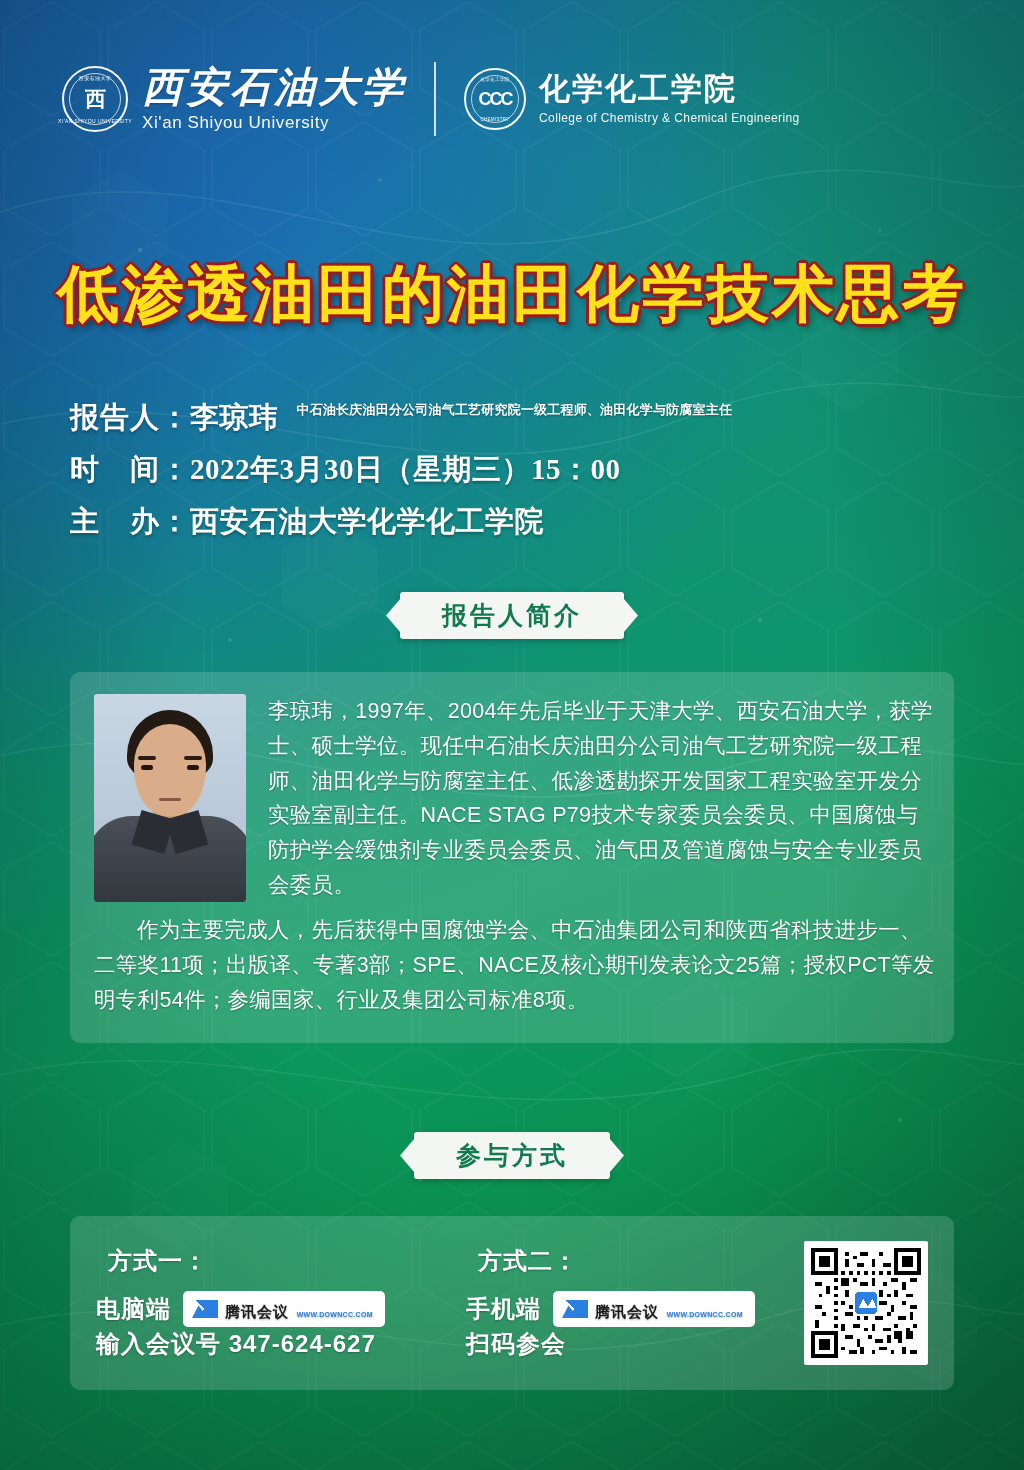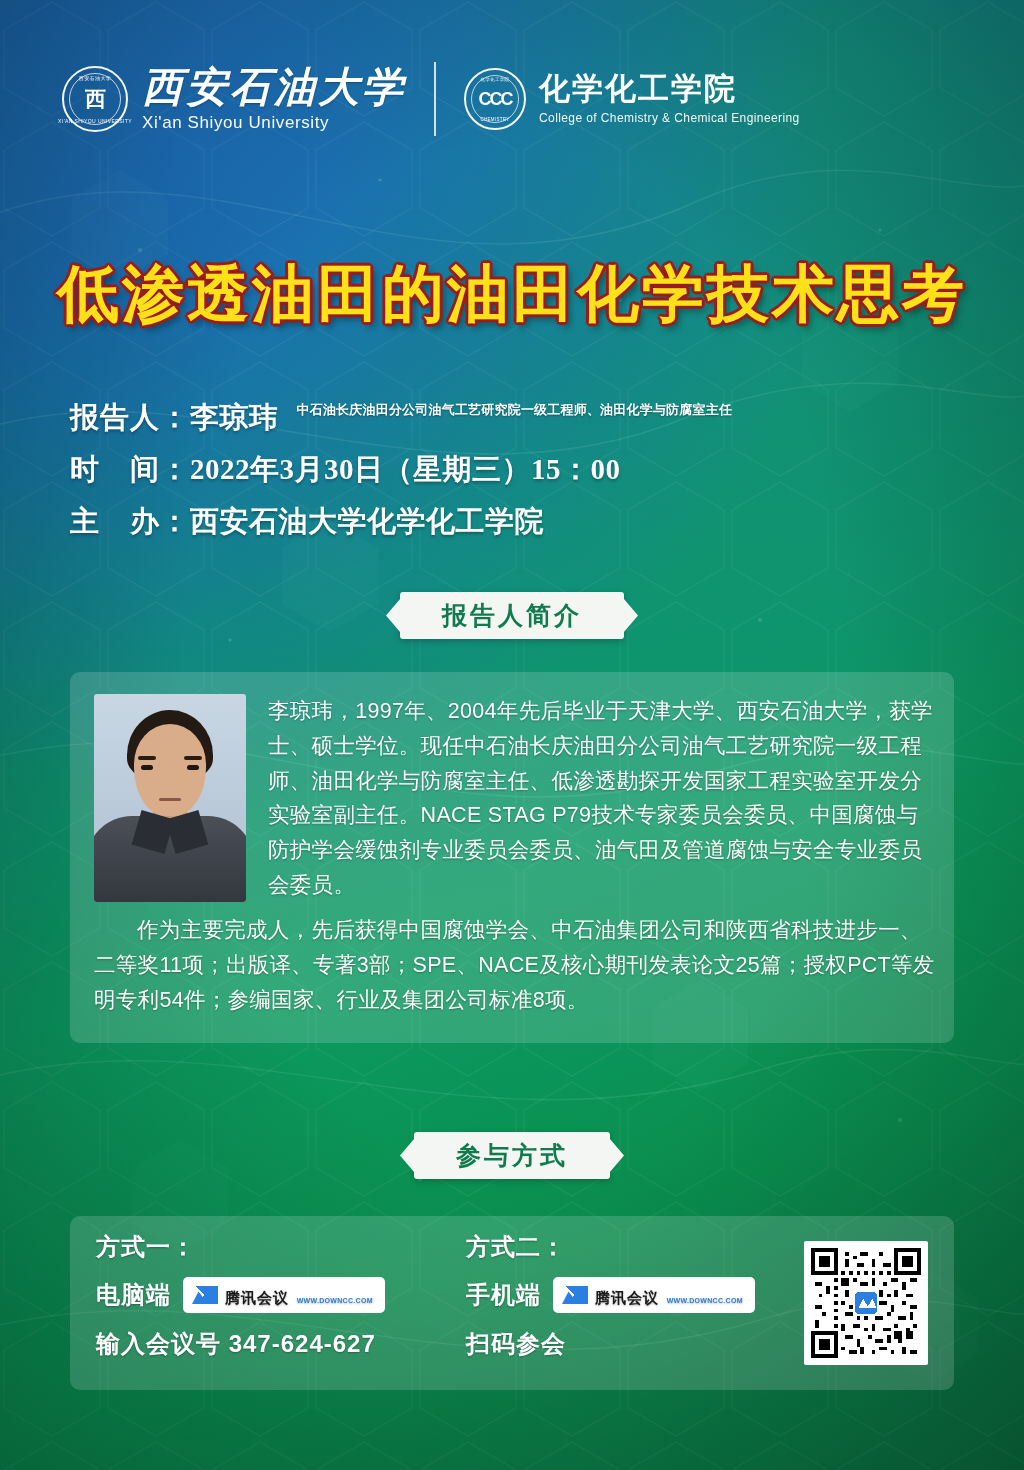--- a/index.html
+++ b/index.html
@@ -238,24 +238,24 @@
     border-radius: 10px;
     padding: 18px 26px;
     display: flex; align-items: center;
   }
   .join-col { color: #fff; }
   .join-col.one { width: 370px; }
   .join-col.two { width: 330px; }
   .join-line {
     display: flex; align-items: center; gap: 12px;
     font-size: 24px; font-weight: bold; letter-spacing: 1px;
-    margin-bottom: 15px;
+    margin-bottom: 1px;
     text-shadow: 0 1px 2px rgba(0,0,0,.3);
   }
-  .join-head { margin-bottom: 14px; }
+  .join-head { margin-bottom: 14px; margin-left: 12px; }
   .vooc {
     display: inline-flex; align-items: center; gap: 7px;
     background: #ffffff; border-radius: 5px;
     padding: 5px 12px 5px 9px;
   }
   .vooc-mark {
     width: 26px; height: 18px;
     background:
       linear-gradient(135deg, transparent 48%, #2a7fe0 48%) ,
       linear-gradient(45deg, transparent 48%, #2a7fe0 48%);

